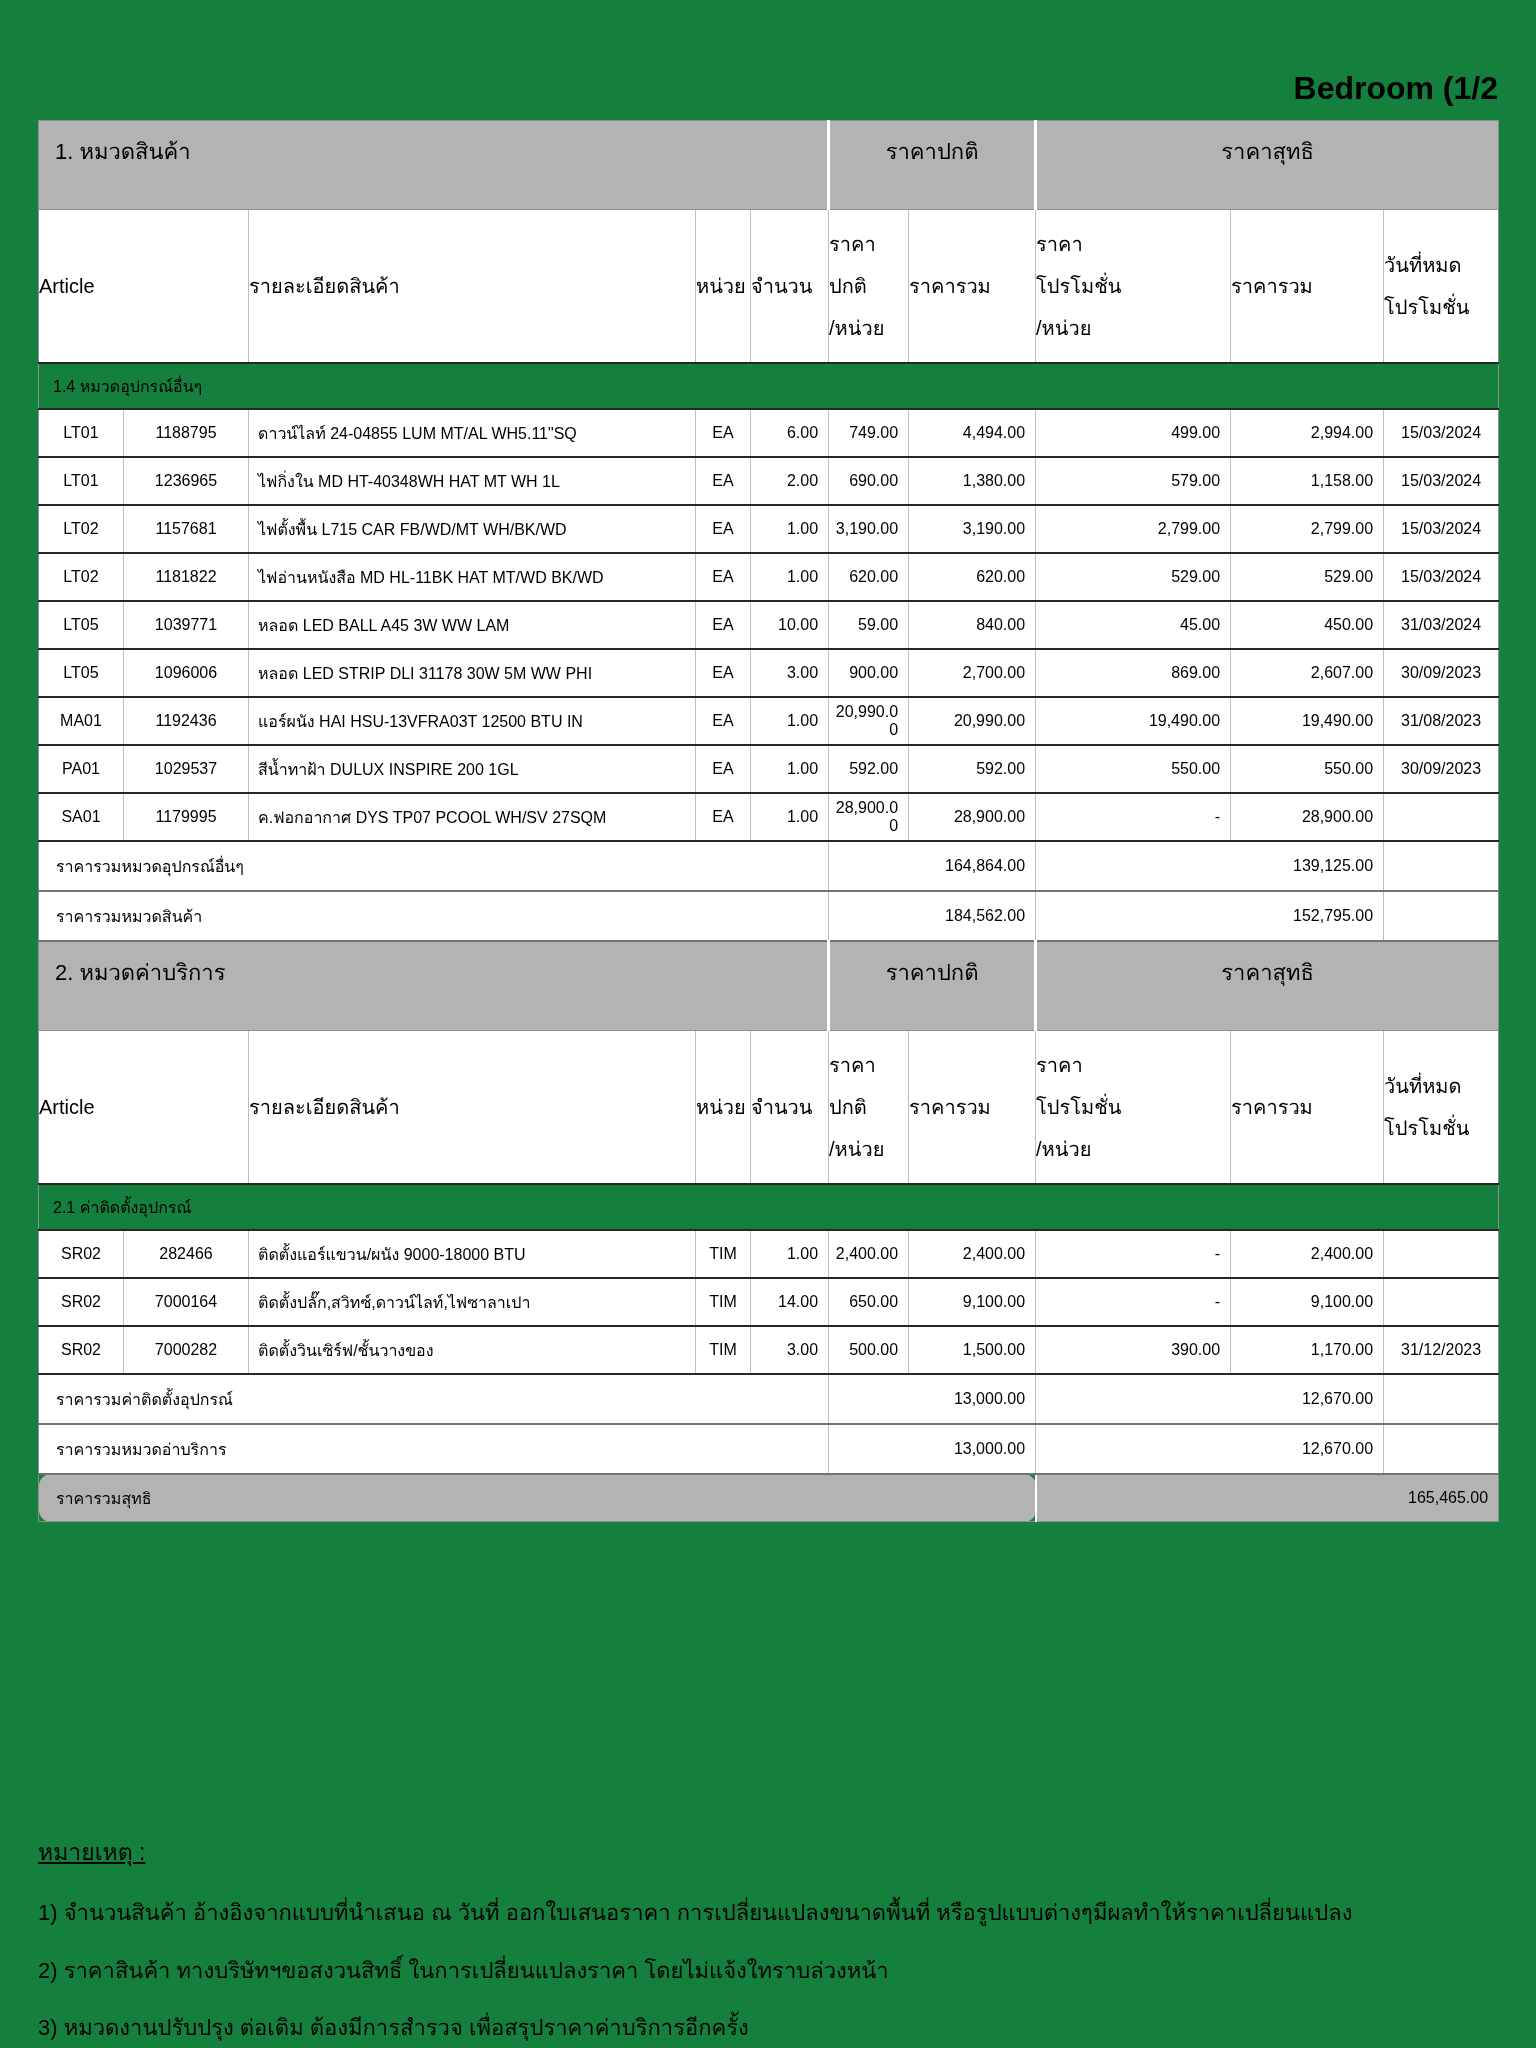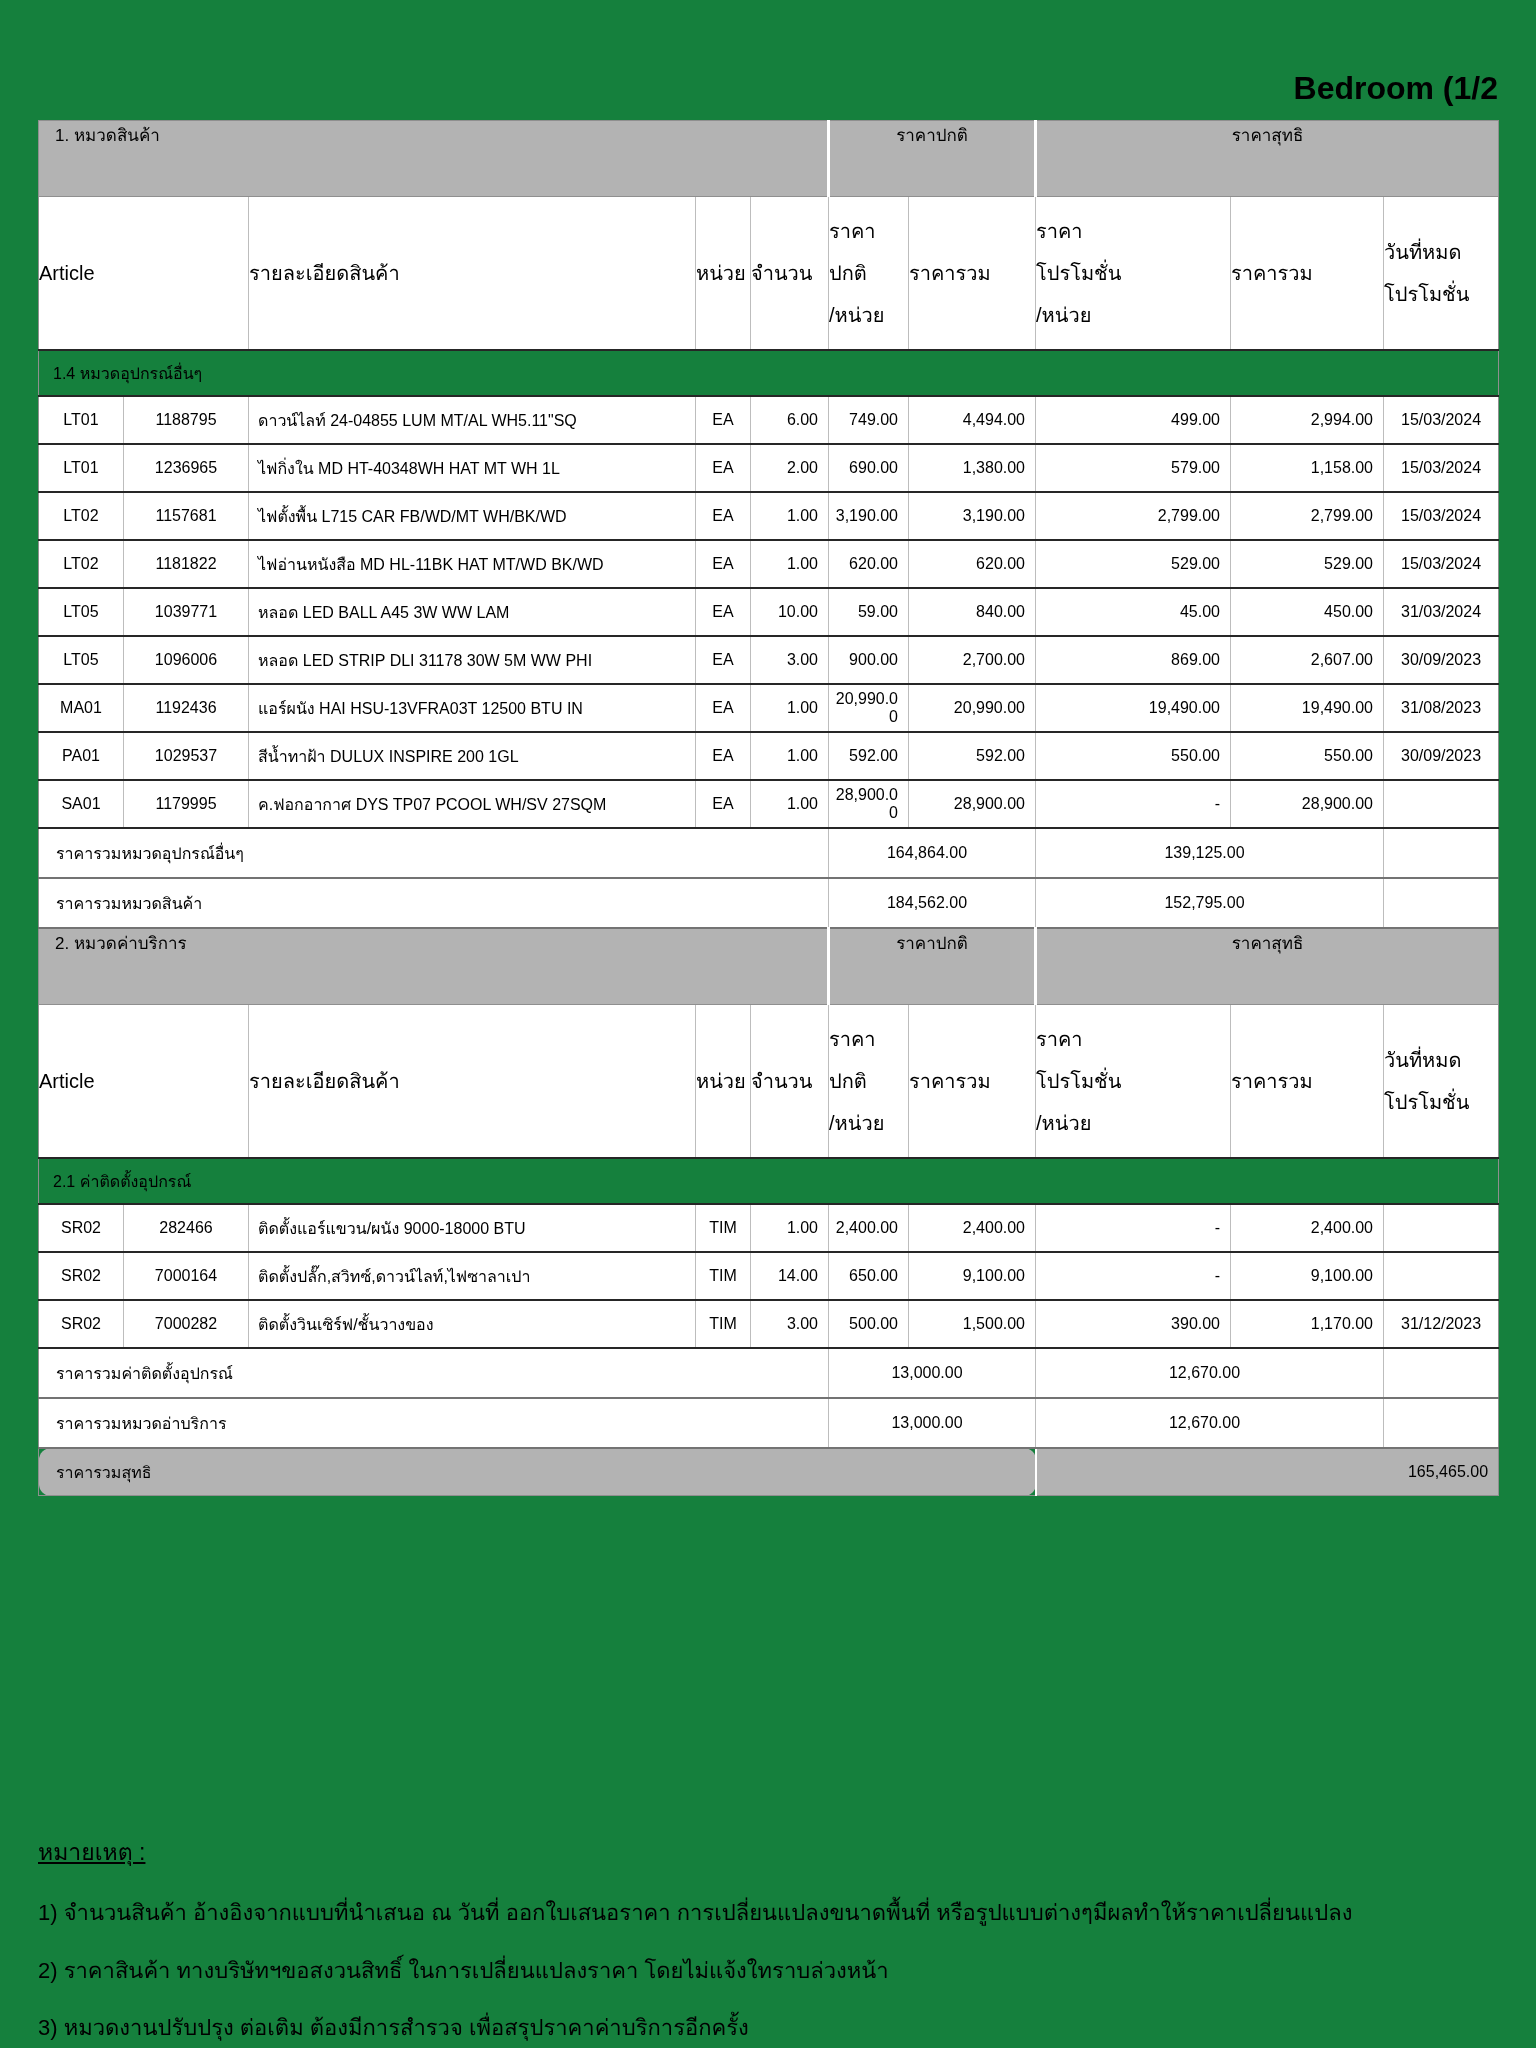--- a/index.html
+++ b/index.html
@@ -15,21 +15,21 @@
   table.quote {
     position:absolute; left:38px; top:120px; width:1460px;
     border-collapse:collapse; table-layout:fixed;
     border:1px solid #8f8f8f;
   }
   td { padding:0; font-size:16px; vertical-align:middle; word-wrap:break-word; }
 
   
   tr.sec td {
     background:#b3b3b3; height:75px; vertical-align:top;
-    font-size:17px;
+    padding-top:13px; font-size:22px;
   }
   tr.sec td.sec-label { padding-left:16px; text-align:left; }
   tr.sec td.gctr { text-align:center; }
   tr.sec td + td { border-left:3px solid #ffffff; }
 
   
   tr.hdr td {
     height:152px; text-align:left; background:#ffffff;
     border-top:1px solid #8f8f8f; border-bottom:2px solid #262626;
     line-height:2.1; font-size:20px;
@@ -38,21 +38,21 @@
 
   
   tr.sub td { height:44px; padding-left:14px; border-bottom:2px solid #262626; font-size:16px; }
 
   
   tbody.rows td { height:46px; border-bottom:2px solid #262626; background:#fff; }
   tbody.rows td + td { border-left:1px solid #bdbdbd; }
 
   
   tr.tot td { height:48px; border-bottom:2px solid #737373; background:#fff; }
-  tr.tot td + td { border-left:1px solid #bdbdbd;text-align:center; }
+  tr.tot td + td { border-left:1px solid #bdbdbd; }
   tr.tot td.lbl { padding-left:17px; }
 
   
   tr.grand td { background:#b3b3b3; height:46px; }
   tr.grand td.lbl { padding-left:17px;border-radius:12px; }
   tr.grand td.val { text-align:right; padding-right:10px; border-left:2px solid #ffffff; }
 
   .num { text-align:right; padding-right:10px; }
   .ctr { text-align:center; }
   .desc { padding-left:9px; text-align:left; }

